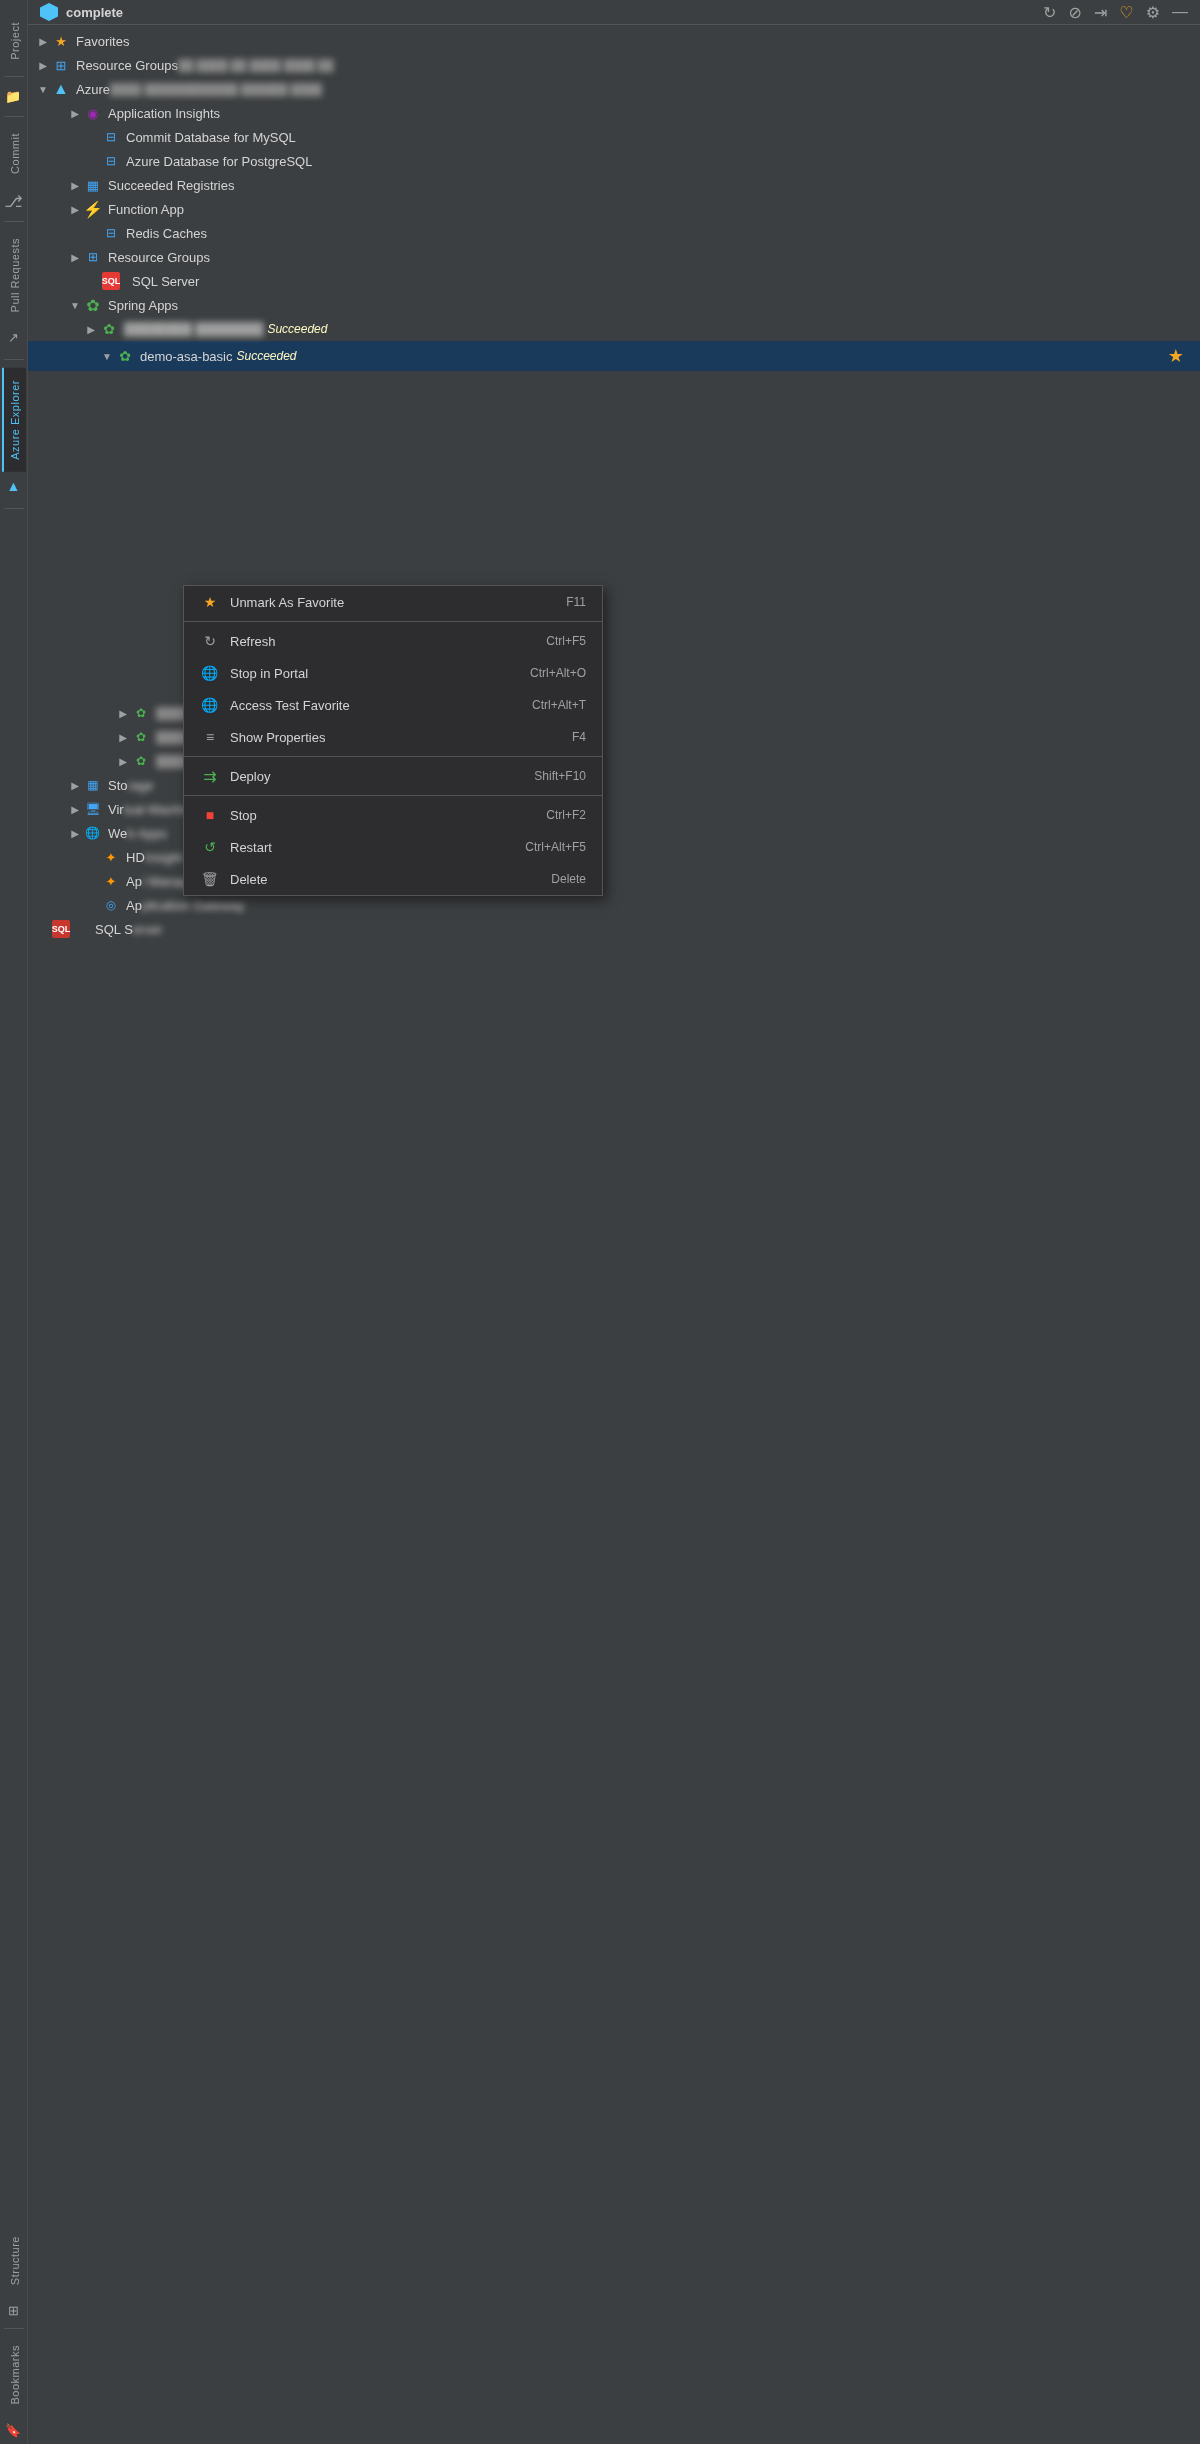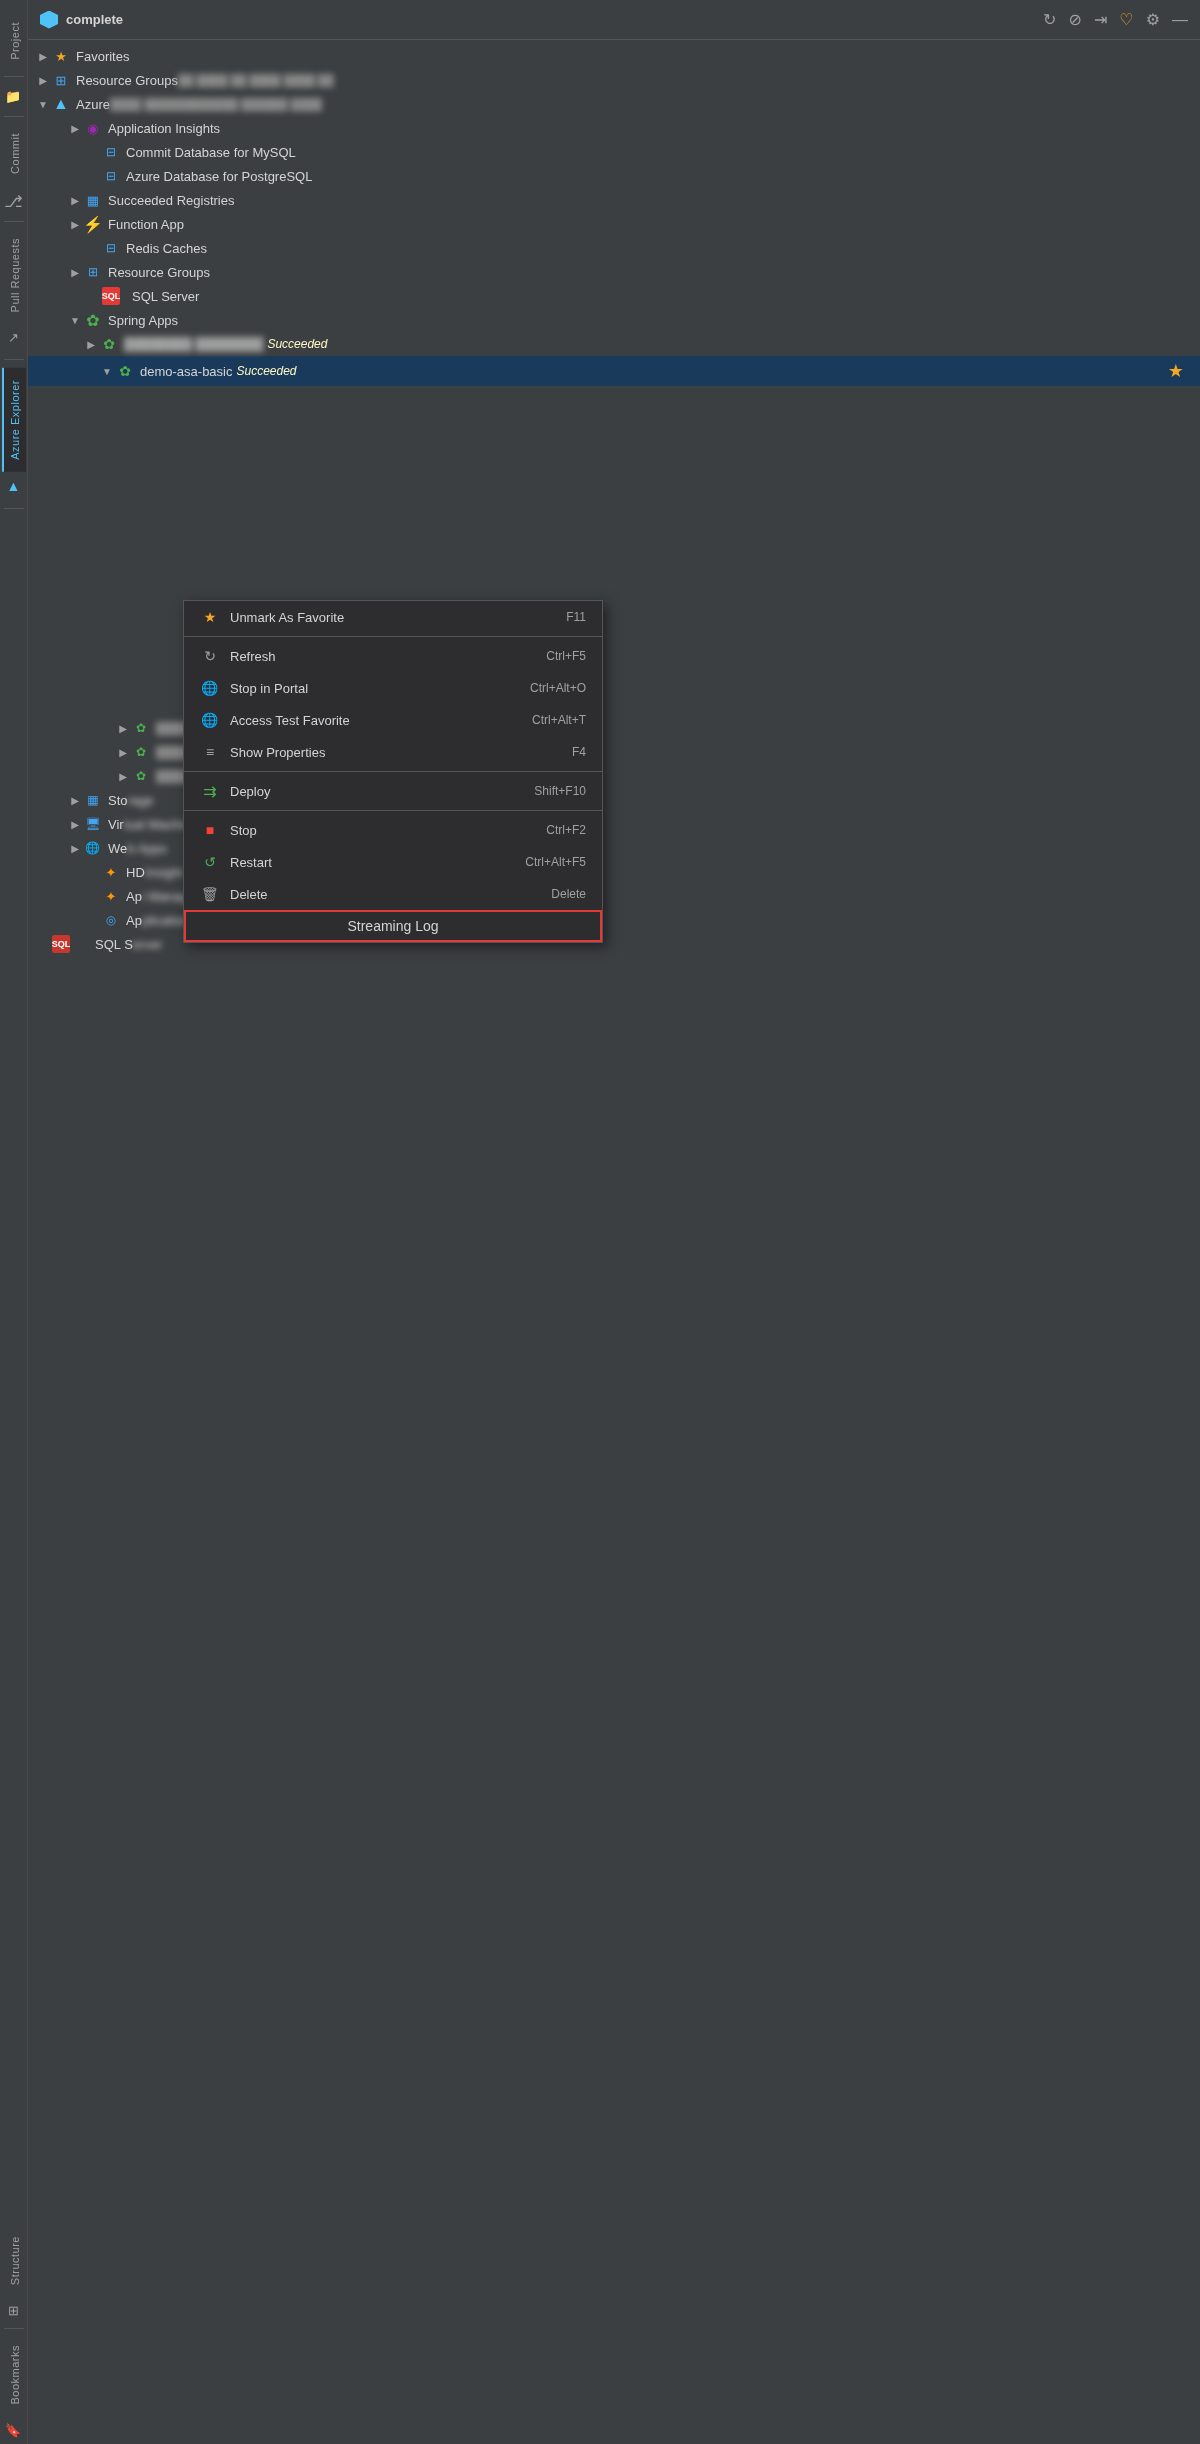--- a/index.html
+++ b/index.html
@@ -18,21 +18,21 @@
     .main-content {
       flex: 1;
       display: flex;
       flex-direction: column;
       background: #3c3f41;
     }
 
     
     .title-bar {
       background: #3c3f41;
-      height: 40px;
+      height: 25px;
       display: flex;
       align-items: center;
       padding: 0 12px;
       border-bottom: 1px solid #555;
     }
 
     .title-bar-title {
       font-size: 13px;
       color: #d4d4d4;
       font-weight: 600;
@@ -418,23 +418,20 @@
         <span class="context-menu-label">Restart</span>
         <span class="context-menu-shortcut">Ctrl+Alt+F5</span>
       </div>
 
       <div class="context-menu-item">
         <span class="context-menu-icon" style="color:#a0a0a0;">🗑</span>
         <span class="context-menu-label">Delete</span>
         <span class="context-menu-shortcut">Delete</span>
       </div>
 
-      <div class="context-menu-item streaming-log-item">
-        <span class="context-menu-label" style="text-align: center;">Streaming Log</span>
-      </div>
 
     </div>
 
     <div style="height: 330px;"></div>
 
     <div class="tree-item indent-4" style="padding-left: 88px; margin-top: 0px;">
       <span class="chevron">▶</span>
       <span class="tree-icon icon-green" style="color:#4caf50; font-size:12px;">✿</span>
       <span class="blurred" style="font-size:11px; color:#888;">████████</span>
     </div>

